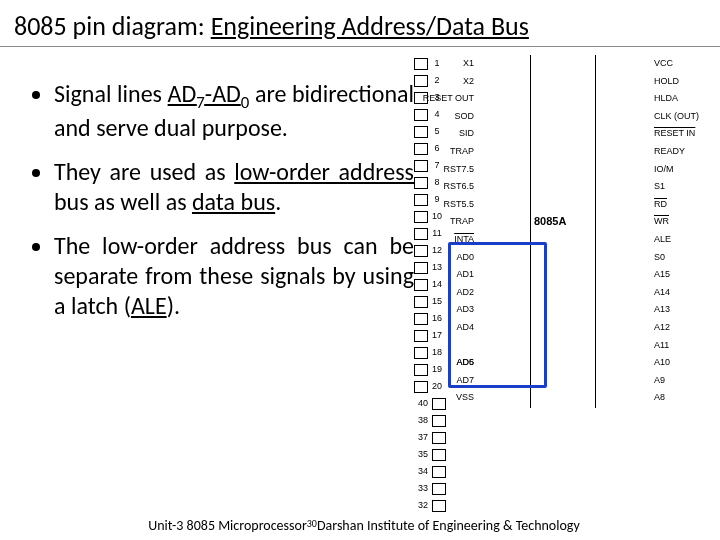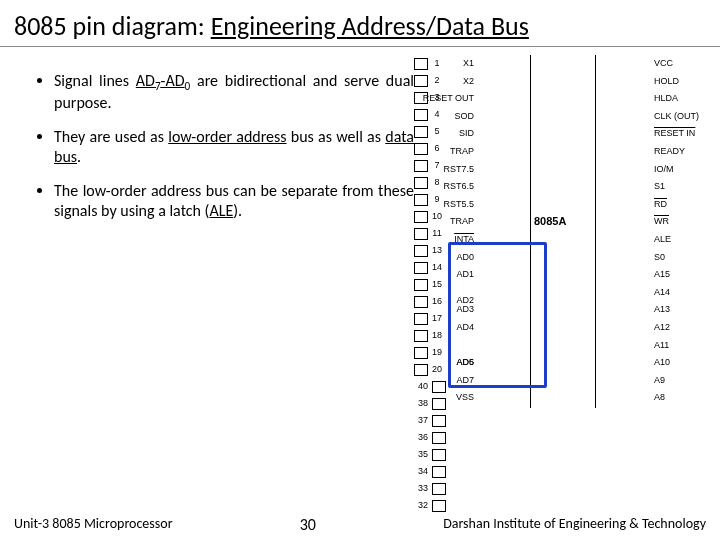--- a/index.html
+++ b/index.html
@@ -1,37 +1,37 @@
 <!DOCTYPE html>
 <html><head>
 <meta charset="utf-8">
 <style>
   body{margin:0;font-family:Calibri,Arial,sans-serif;background:#fff;color:#000;width:720px;height:540px;position:relative;overflow:hidden}
   .slide{width:720px;height:540px;position:relative;box-sizing:border-box}
   .title{font-size:26px;padding:10px 14px 4px;border-bottom:1px solid #888}
   .title .u{text-decoration:underline}
   .body{display:flex;padding:8px 14px 0}
-  .bullets{width:360px;font-size:16px;line-height:1.25}
+  .bullets{width:360px;font-size:24px;line-height:1.25}
   .bullets li{margin-bottom:14px;text-align:justify}
   .bullets .u{text-decoration:underline}
   sub{font-size:0.7em}
   .diagram{flex:1;position:relative;font-family:Arial,sans-serif;font-size:9px}
   .colL{left:66px;top:0}
   .colR{left:178px;top:0}
   .labL{position:absolute;left:0;width:60px;text-align:right}
   .labR{position:absolute;left:240px;width:70px;text-align:left}
   .row{height:17px;line-height:17px}
   .pinbox{display:inline-block;width:12px;height:10px;border:1px solid #000;vertical-align:middle;background:#fff}
   .num{display:inline-block;width:18px;text-align:center;vertical-align:middle}
   .chip{position:absolute;left:116px;top:0;width:64px;height:353px;border-left:1px solid #000;border-right:1px solid #000}
   .chipname{position:absolute;left:120px;top:160px;font-size:11px;font-weight:bold}
   .hl{position:absolute;border:3px solid #1a3ec8;left:34px;top:187px;width:93px;height:140px;border-radius:2px}
   .ov{text-decoration:overline}
-  .footer{position:absolute;bottom:6px;left:0;right:0;font-size:14px;display:flex;justify-content:space-between;padding:0 14px}
-  .pg{font-size:16px}
+  .footer{position:absolute;bottom:6px;left:8px;right:0;font-size:14px;display:flex;justify-content:center;padding:0 14px}
+  .pg{font-size:10px}
 </style>
 </head>
 <body>
 
 <div class="slide">
   <div class="title">
     <span>8085 pin diagram: </span><span class="u">Engineering Address/Data Bus</span>
   </div>
 
   <div class="body">
@@ -67,23 +67,24 @@
     <div class="colL row" style="top:105.60000000000001px"><span class="pinbox"></span><span class="num">7</span></div>
           <div class="labL row" style="top:123.20000000000002px"><span class="">RST6.5</span></div>
     <div class="colL row" style="top:123.20000000000002px"><span class="pinbox"></span><span class="num">8</span></div>
           <div class="labL row" style="top:140.8px"><span class="">RST5.5</span></div>
     <div class="colL row" style="top:140.8px"><span class="pinbox"></span><span class="num">9</span></div>
           <div class="labL row" style="top:158.4px"><span class="">TRAP</span></div>
     <div class="colL row" style="top:158.4px"><span class="pinbox"></span><span class="num">10</span></div>
           <div class="labL row" style="top:176px"><span class="ov">INTA</span></div>
     <div class="colL row" style="top:176px"><span class="pinbox"></span><span class="num">11</span></div>
           <div class="labL row" style="top:193.60000000000002px"><span class="">AD0</span></div>
+    <div class="colL row" style="top:193.60000000000002px"><span class="pinbox"></span><span class="num">12</span></div>
           <div class="labL row" style="top:211.20000000000002px"><span class="">AD1</span></div>
     <div class="colL row" style="top:211.20000000000002px"><span class="pinbox"></span><span class="num">13</span></div>
-          <div class="labL row" style="top:237px"><span class="">AD2</span></div>
+          <div class="labL row" style="top:229px"><span class="">AD2</span></div>
     <div class="colL row" style="top:228.8px"><span class="pinbox"></span><span class="num">14</span></div>
           <div class="labL row" style="top:246.40000000000003px"><span class="">AD3</span></div>
     <div class="colL row" style="top:246.40000000000003px"><span class="pinbox"></span><span class="num">15</span></div>
           <div class="labL row" style="top:264px"><span class="">AD4</span></div>
     <div class="colL row" style="top:264px"><span class="pinbox"></span><span class="num">16</span></div>
           <div class="labL row" style="top:299px"><span class="">AD5</span></div>
     <div class="colL row" style="top:281.6px"><span class="pinbox"></span><span class="num">17</span></div>
           <div class="labL row" style="top:299.20000000000005px"><span class="">AD6</span></div>
     <div class="colL row" style="top:299.20000000000005px"><span class="pinbox"></span><span class="num">18</span></div>
           <div class="labL row" style="top:316.8px"><span class="">AD7</span></div>
@@ -92,21 +93,20 @@
     <div class="colL row" style="top:334.40000000000003px"><span class="pinbox"></span><span class="num">20</span></div>
         </div>
       <div id="rightcol">
           <div class="colR row" style="top:0px"><span class="num">40</span><span class="pinbox"></span></div>
     <div class="labR row" style="top:0px"><span class="">VCC</span></div>
     <div class="labR row" style="top:17.6px"><span class="">HOLD</span></div>
           <div class="colR row" style="top:35.2px"><span class="num">38</span><span class="pinbox"></span></div>
     <div class="labR row" style="top:35.2px"><span class="">HLDA</span></div>
           <div class="colR row" style="top:52.800000000000004px"><span class="num">37</span><span class="pinbox"></span></div>
     <div class="labR row" style="top:52.800000000000004px"><span class="">CLK (OUT)</span></div>
-          <div class="colR row" style="top:70.4px"><span class="num">36</span><span class="pinbox"></span></div>
     <div class="labR row" style="top:70.4px"><span class="ov">RESET IN</span></div>
           <div class="colR row" style="top:88px"><span class="num">35</span><span class="pinbox"></span></div>
     <div class="labR row" style="top:88px"><span class="">READY</span></div>
           <div class="colR row" style="top:105.60000000000001px"><span class="num">34</span><span class="pinbox"></span></div>
     <div class="labR row" style="top:105.60000000000001px"><span class="">IO/M</span></div>
           <div class="colR row" style="top:123.20000000000002px"><span class="num">33</span><span class="pinbox"></span></div>
     <div class="labR row" style="top:123.20000000000002px"><span class="">S1</span></div>
           <div class="colR row" style="top:140.8px"><span class="num">32</span><span class="pinbox"></span></div>
     <div class="labR row" style="top:140.8px"><span class="ov">RD</span></div>
     <div class="labR row" style="top:158.4px"><span class="ov">WR</span></div>

